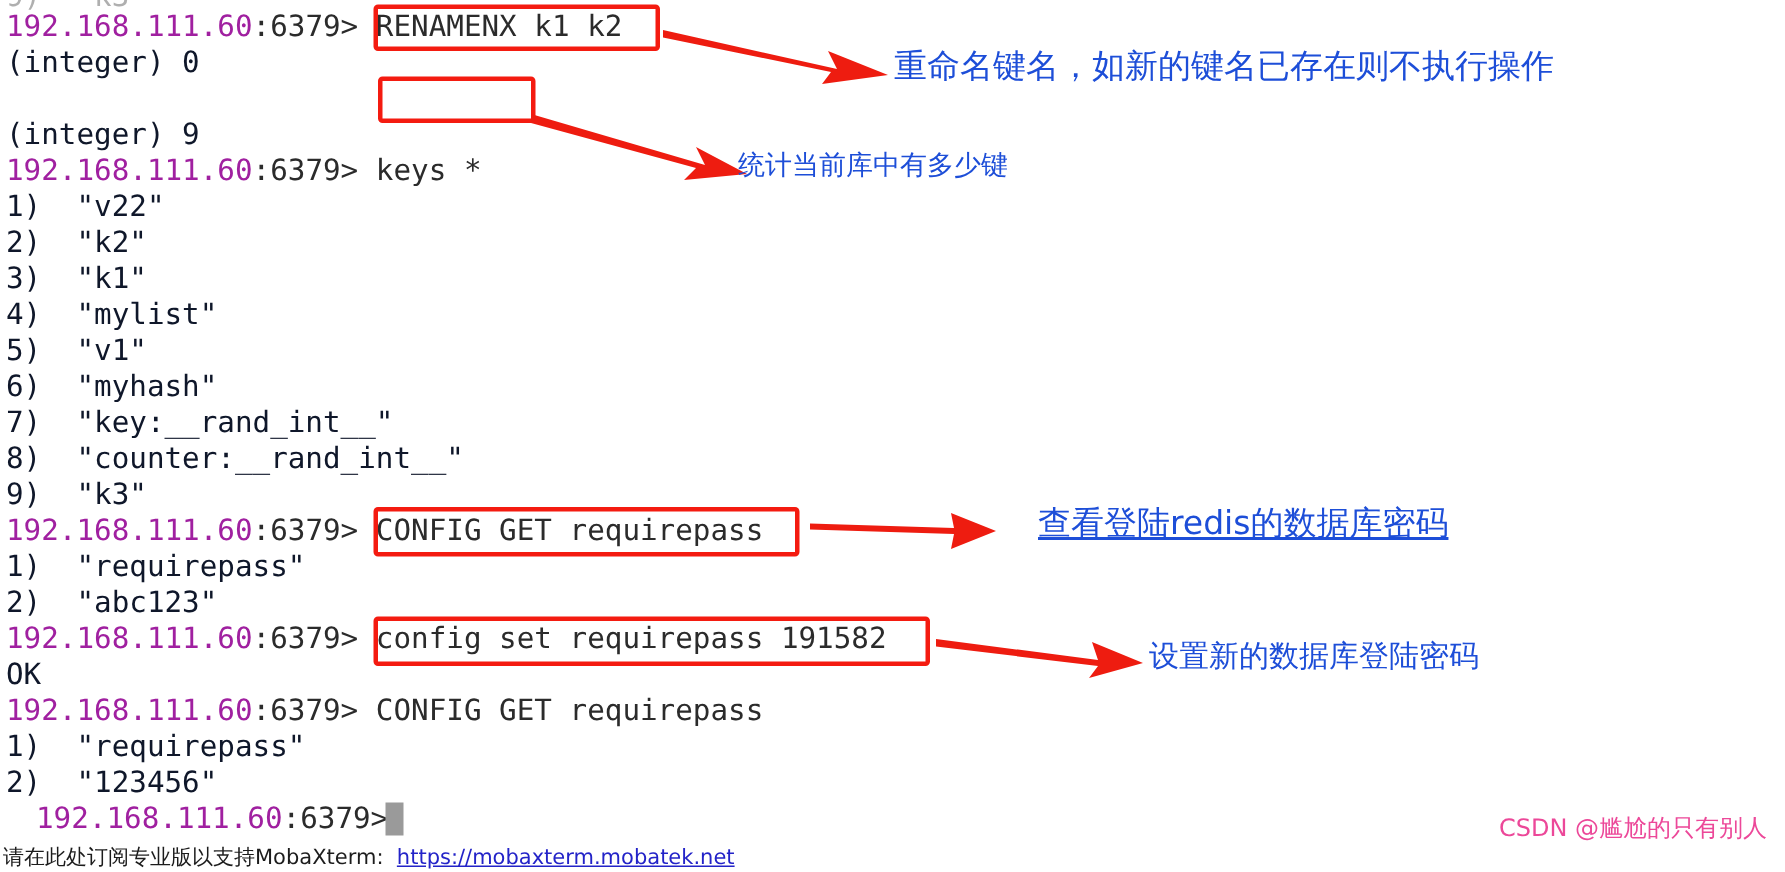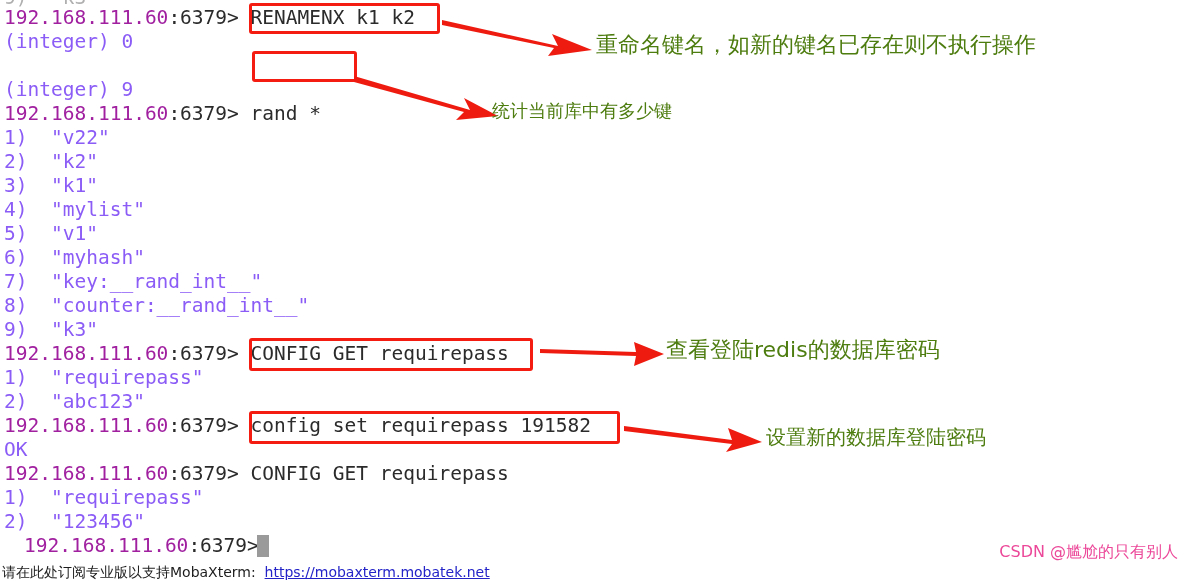--- a/index.html
+++ b/index.html
@@ -31,21 +31,21 @@
     height: 24px;
     line-height: 24px;
     white-space: pre;
     font-family: "DejaVu Sans Mono", "Liberation Mono", monospace;
     font-size: 19.5px;
     letter-spacing: 0px;
     color: #2b2b2b;
   }
   .host { color: #a020a0; }
   .port { color: #2b2b2b; }
-  .out  { color: #8b5cf6; }
+  .out  { color: #0f172a; }
   .cut-top {
     color: #6f6f6f;
     opacity: .55;
   }
   .cursor-block {
     position: absolute;
     width: 12px;
     height: 22px;
     background: #9a9a9a;
   }
@@ -56,21 +56,21 @@
     border: 3px solid #f41b10;
     border-radius: 3px;
     box-sizing: border-box;
     background: transparent;
     pointer-events: none;
   }
 
   
   .annot {
     position: absolute;
-    color: #4d7c0f;
+    color: #1d4ed8;
     font-family: "DejaVu Sans", "Liberation Sans", sans-serif;
     font-size: 21px;
     line-height: 26px;
     white-space: pre;
   }
 
   
   .arrow-svg {
     position: absolute;
     overflow: visible;
@@ -115,21 +115,21 @@
 
     <div class="tline cut-top" style="top:-14px;">9)  "k3"</div>
 
     <div class="tline" style="top:6px;"><span class="host">192.168.111.60</span><span class="port">:6379&gt;</span><span class="cmd"> RENAMENX k1 k2</span></div>
 
     <div class="tline out" style="top:30px;">(integer) 0</div>
 
 
     <div class="tline out" style="top:78px;">(integer) 9</div>
 
-    <div class="tline" style="top:102px;"><span class="host">192.168.111.60</span><span class="port">:6379&gt;</span><span class="cmd"> rand *</span></div>
+    <div class="tline" style="top:102px;"><span class="host">192.168.111.60</span><span class="port">:6379&gt;</span><span class="cmd"> keys *</span></div>
 
     <div class="tline out" style="top:126px;">1)  "v22"</div>
     <div class="tline out" style="top:150px;">2)  "k2"</div>
     <div class="tline out" style="top:174px;">3)  "k1"</div>
     <div class="tline out" style="top:198px;">4)  "mylist"</div>
     <div class="tline out" style="top:222px;">5)  "v1"</div>
     <div class="tline out" style="top:246px;">6)  "myhash"</div>
     <div class="tline out" style="top:270px;">7)  "key:__rand_int__"</div>
     <div class="tline out" style="top:294px;">8)  "counter:__rand_int__"</div>
     <div class="tline out" style="top:318px;">9)  "k3"</div>
@@ -168,21 +168,21 @@
   <svg class="arrow-svg" style="left:538px; top:338px; width:132px; height:32px;" viewBox="0 0 132 32">
     <path d="M2,11 L98,14 L96,4 L126,16 L96,28 L98,18 L2,15 Z" fill="#ee1c10"></path>
   </svg>
 
   <svg class="arrow-svg" style="left:622px; top:416px; width:148px; height:40px;" viewBox="0 0 148 40">
     <path d="M2,10 L110,24 L106,12 L140,26 L104,36 L110,28 L2,15 Z" fill="#ee1c10"></path>
   </svg>
 
   <div class="annot" style="left:596px; top:32px; font-size:22px;">重命名键名，如新的键名已存在则不执行操作</div>
   <div class="annot" style="left:492px; top:98px; font-size:18px;">统计当前库中有多少键</div>
-  <div class="annot" style="left:666px; top:337px; font-size:22px;">查看登陆redis的数据库密码</div>
+  <div class="annot" style="left:692px; top:337px; font-size:22px;text-decoration:underline;">查看登陆redis的数据库密码</div>
   <div class="annot" style="left:766px; top:424px; font-size:20px;">设置新的数据库登陆密码</div>
 
   <div id="watermark">CSDN @尴尬的只有别人</div>
 
   <div id="footer">
     <span class="fwrap"><span>请在此处订阅专业版以支持MobaXterm:  </span><span class="flink">https://mobaxterm.mobatek.net</span></span>
   </div>
 
 </div>
 

